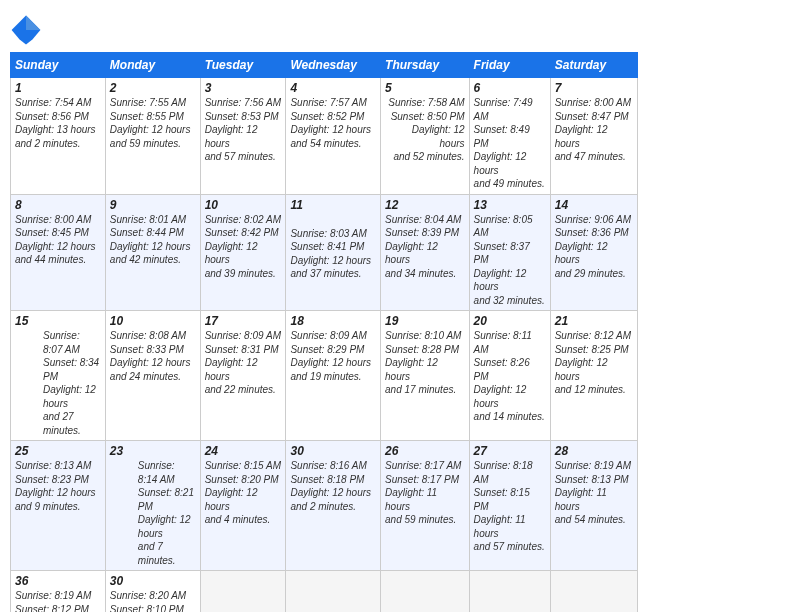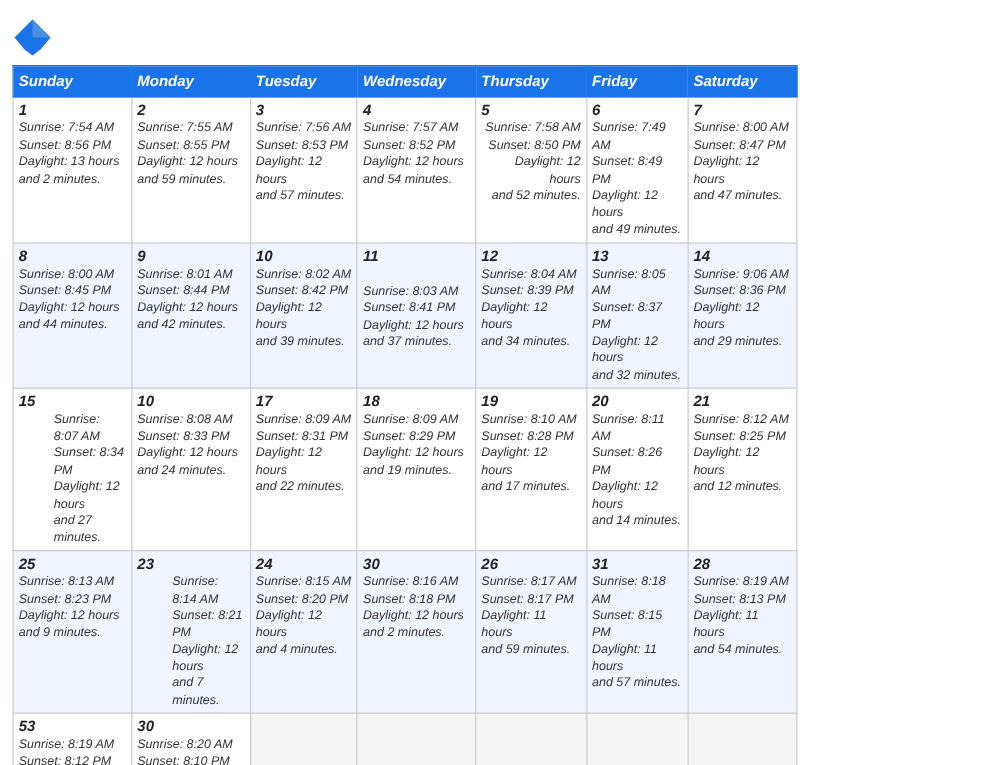--- a/index.html
+++ b/index.html
@@ -314,37 +314,37 @@
 and 2 minutes.</div>
           </td>
           <td>
             <span class="day-num">26</span>
             <div class="day-info" style="white-space: pre-line;">Sunrise: 8:17 AM
 Sunset: 8:17 PM
 Daylight: 11 hours
 and 59 minutes.</div>
           </td>
           <td>
-            <span class="day-num">31</span>
+            <span class="day-num">27</span>
             <div class="day-info" style="white-space: pre-line;">Sunrise: 8:18 AM
 Sunset: 8:15 PM
 Daylight: 11 hours
 and 57 minutes.</div>
           </td>
           <td>
             <span class="day-num">28</span>
             <div class="day-info" style="white-space: pre-line;">Sunrise: 8:19 AM
 Sunset: 8:13 PM
 Daylight: 11 hours
 and 54 minutes.</div>
           </td>
         </tr>
         <tr>
           <td class="last-row">
-            <span class="day-num">53</span>
+            <span class="day-num">36</span>
             <div class="day-info" style="white-space: pre-line;">Sunrise: 8:19 AM
 Sunset: 8:12 PM
 Daylight: 11 hours
 and 52 minutes.</div>
           </td>
           <td class="last-row">
             <span class="day-num">30</span>
             <div class="day-info" style="white-space: pre-line;">Sunrise: 8:20 AM
 Sunset: 8:10 PM
 Daylight: 11 hours

